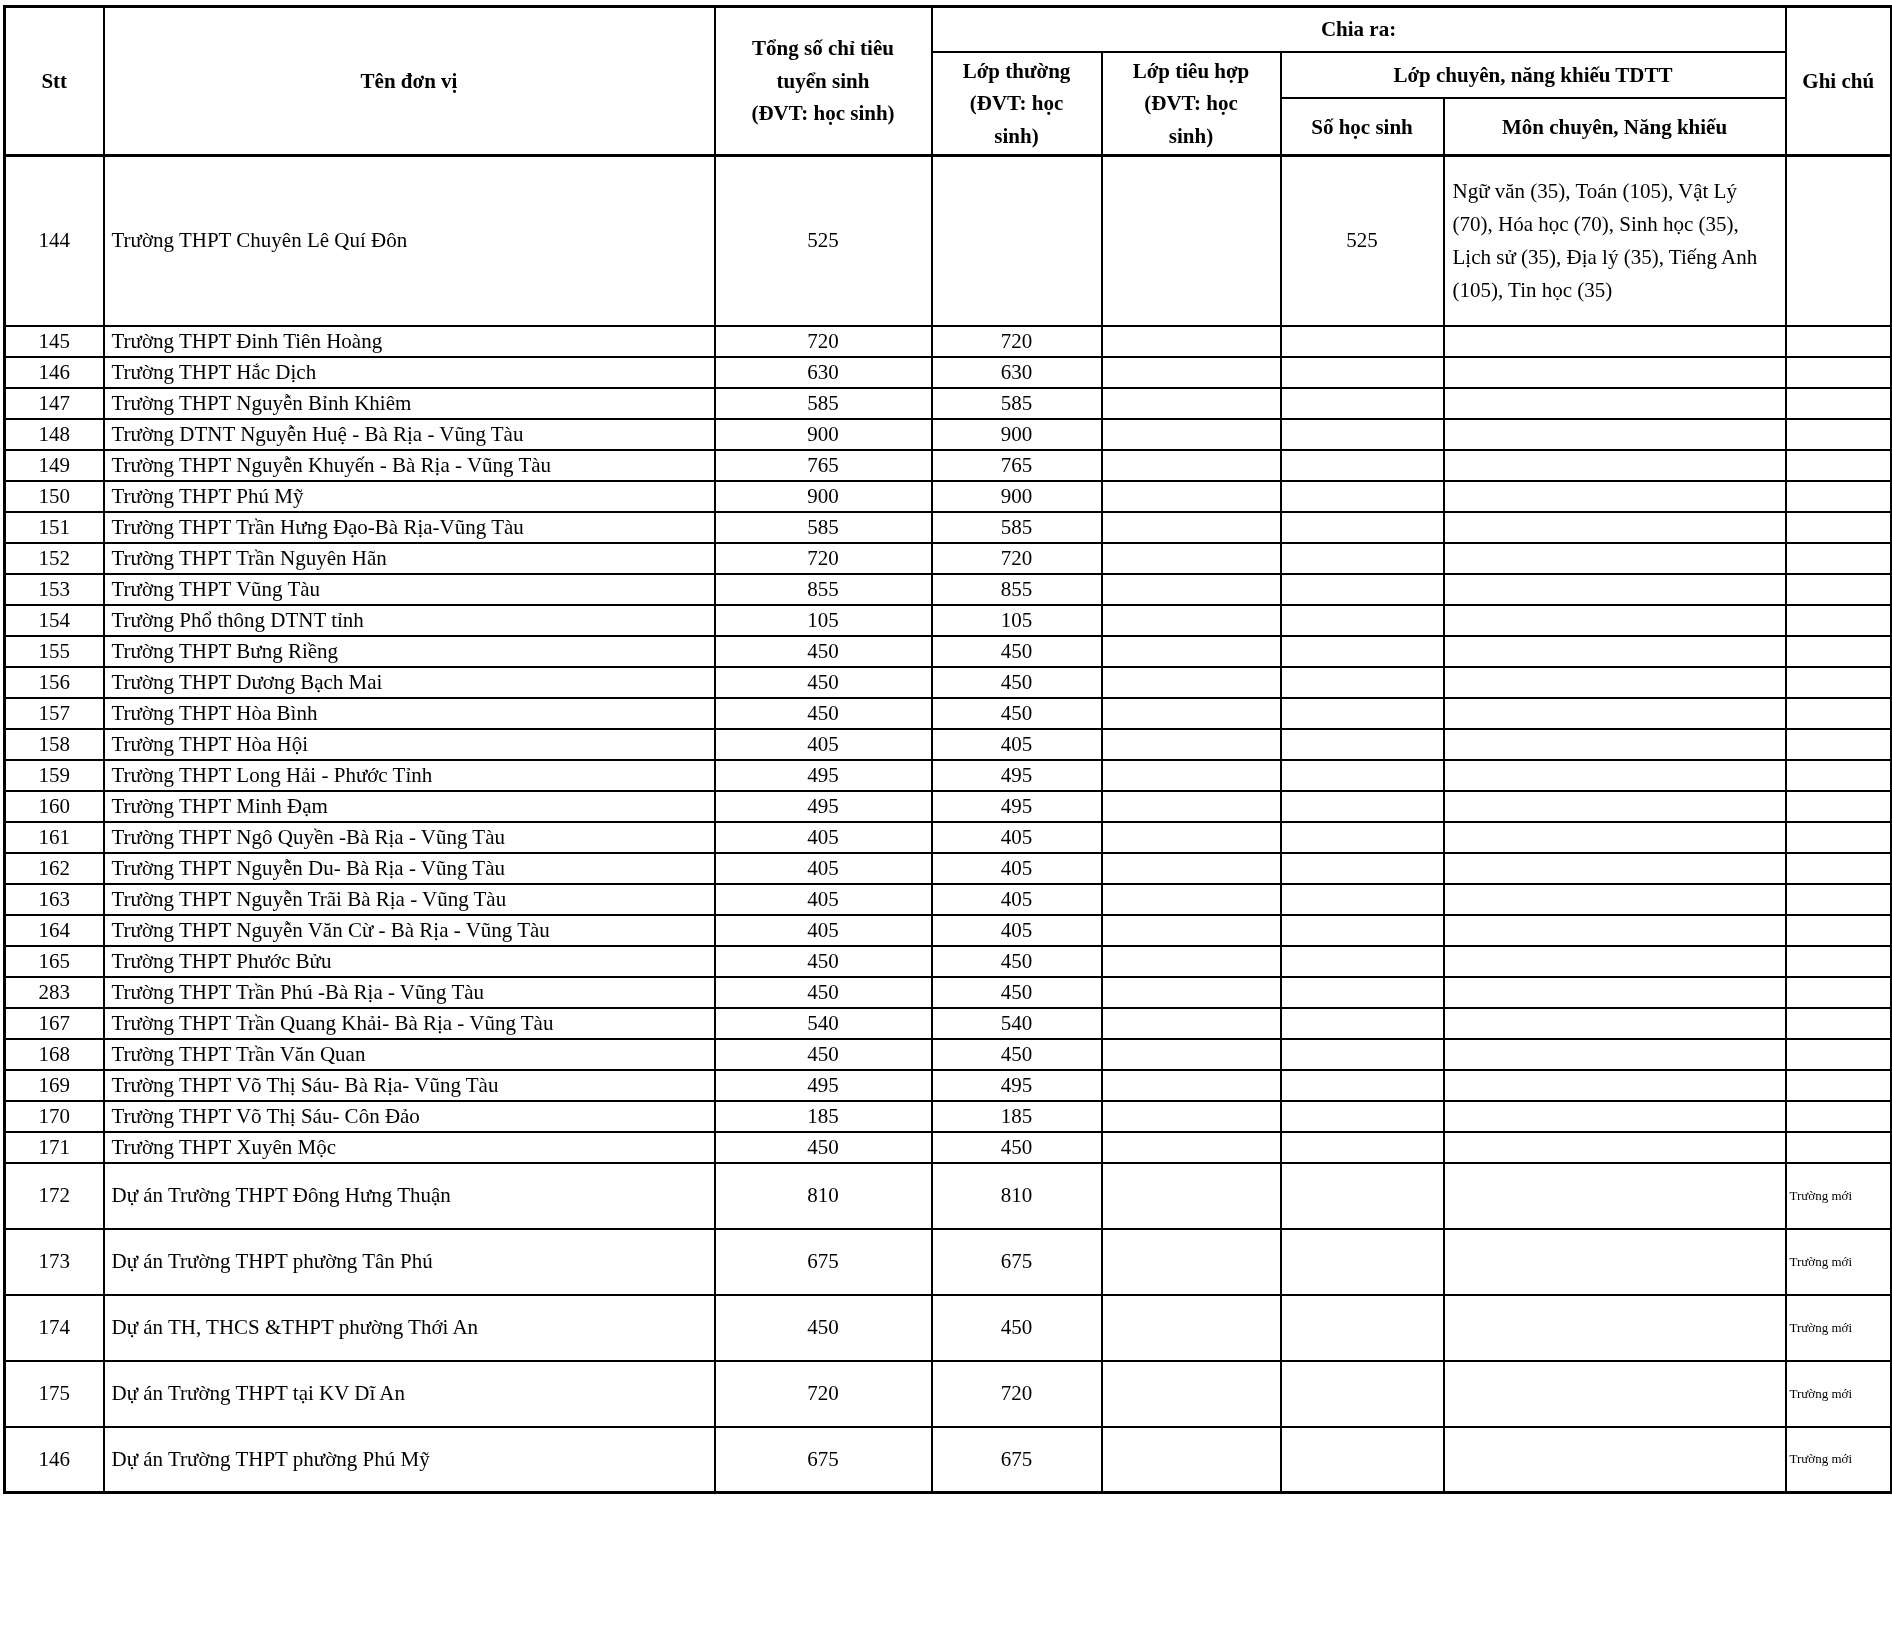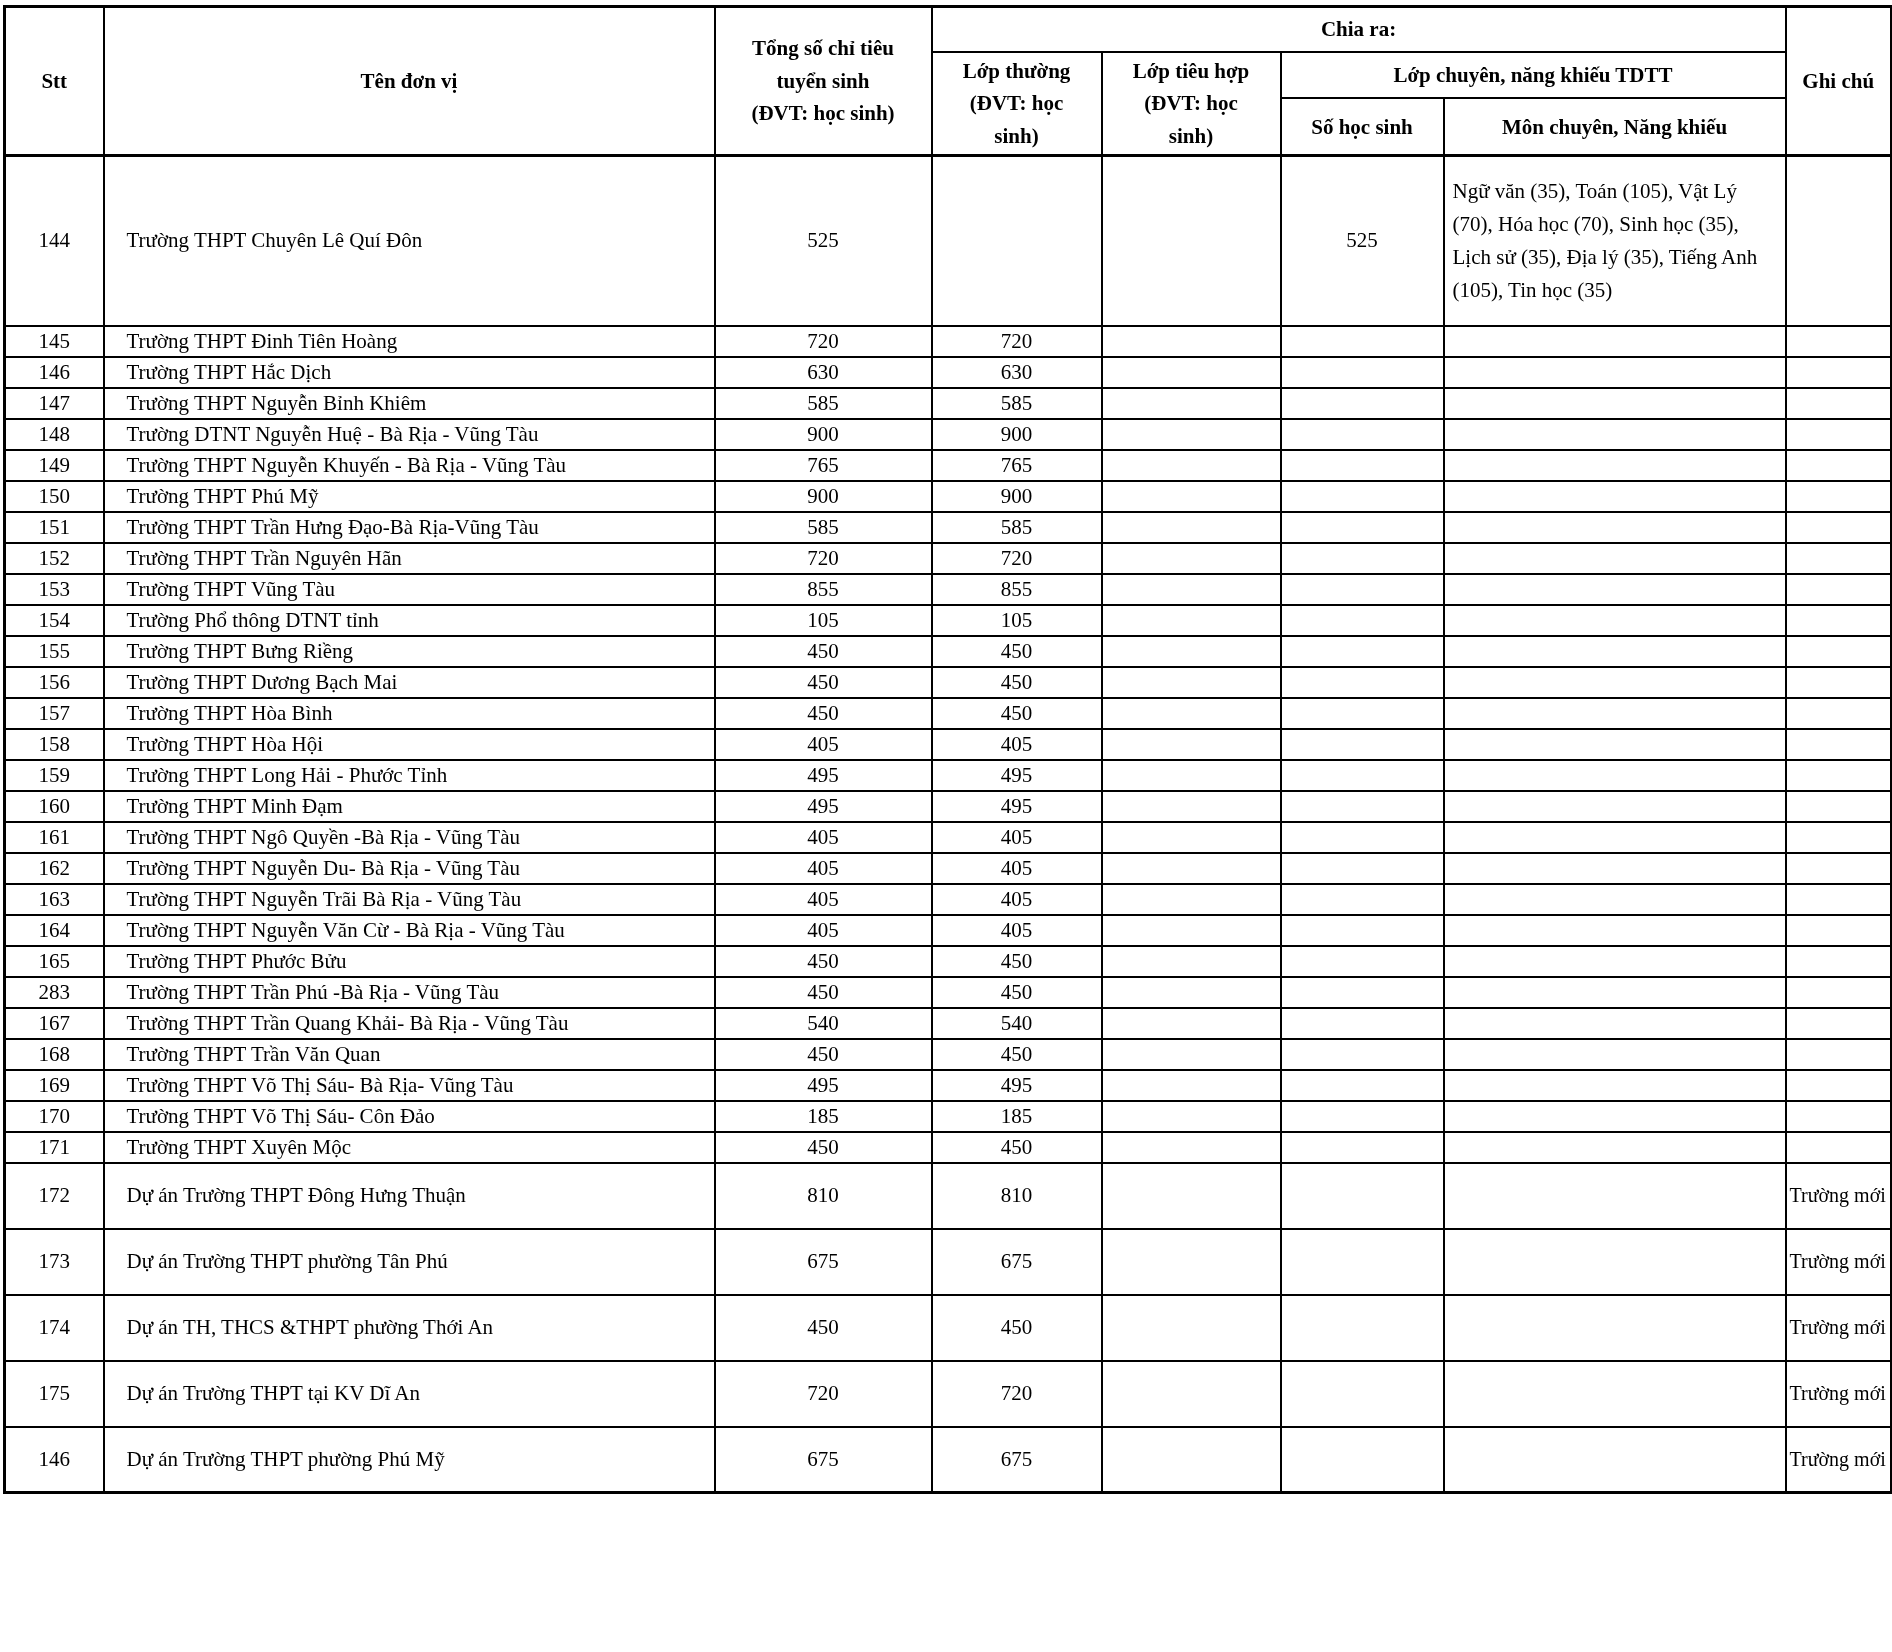--- a/index.html
+++ b/index.html
@@ -40,29 +40,29 @@
     padding: 2px 4px;
   }
   tr.h1 { height: 45px; }
   tr.h2 { height: 46px; }
   tr.h3 { height: 56px; }
   .quota-table td {
     font-size: 21px;
     padding: 2px 5px;
   }
   td.num { text-align: center; }
-  td.name { text-align: left; padding-left: 22px; }
+  td.name { text-align: left; padding-left: 7px; }
   td.subjects {
     text-align: left;
     padding-left: 8px;
     padding-right: 4px;
     line-height: 1.58;
   }
   td.note {
-    font-size: 20px;
+    font-size: 13px;
     text-align: left;
     padding: 2px 3px;
   }
   tr.row-normal  { height: 21px; }
   tr.row-tall    { height: 170px; }
   tr.row-project { height: 66px; }
 </style>
 </head>
 <body>
 

